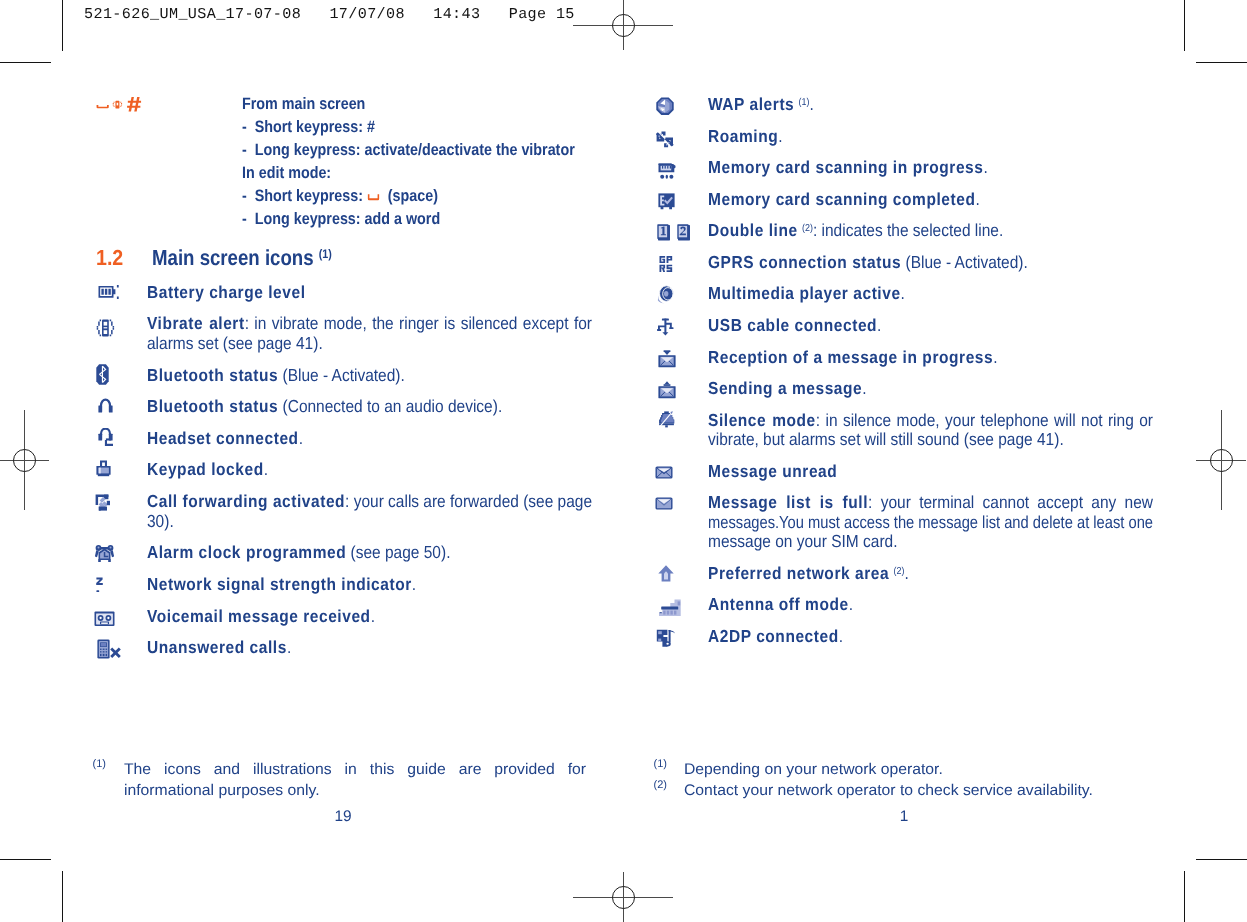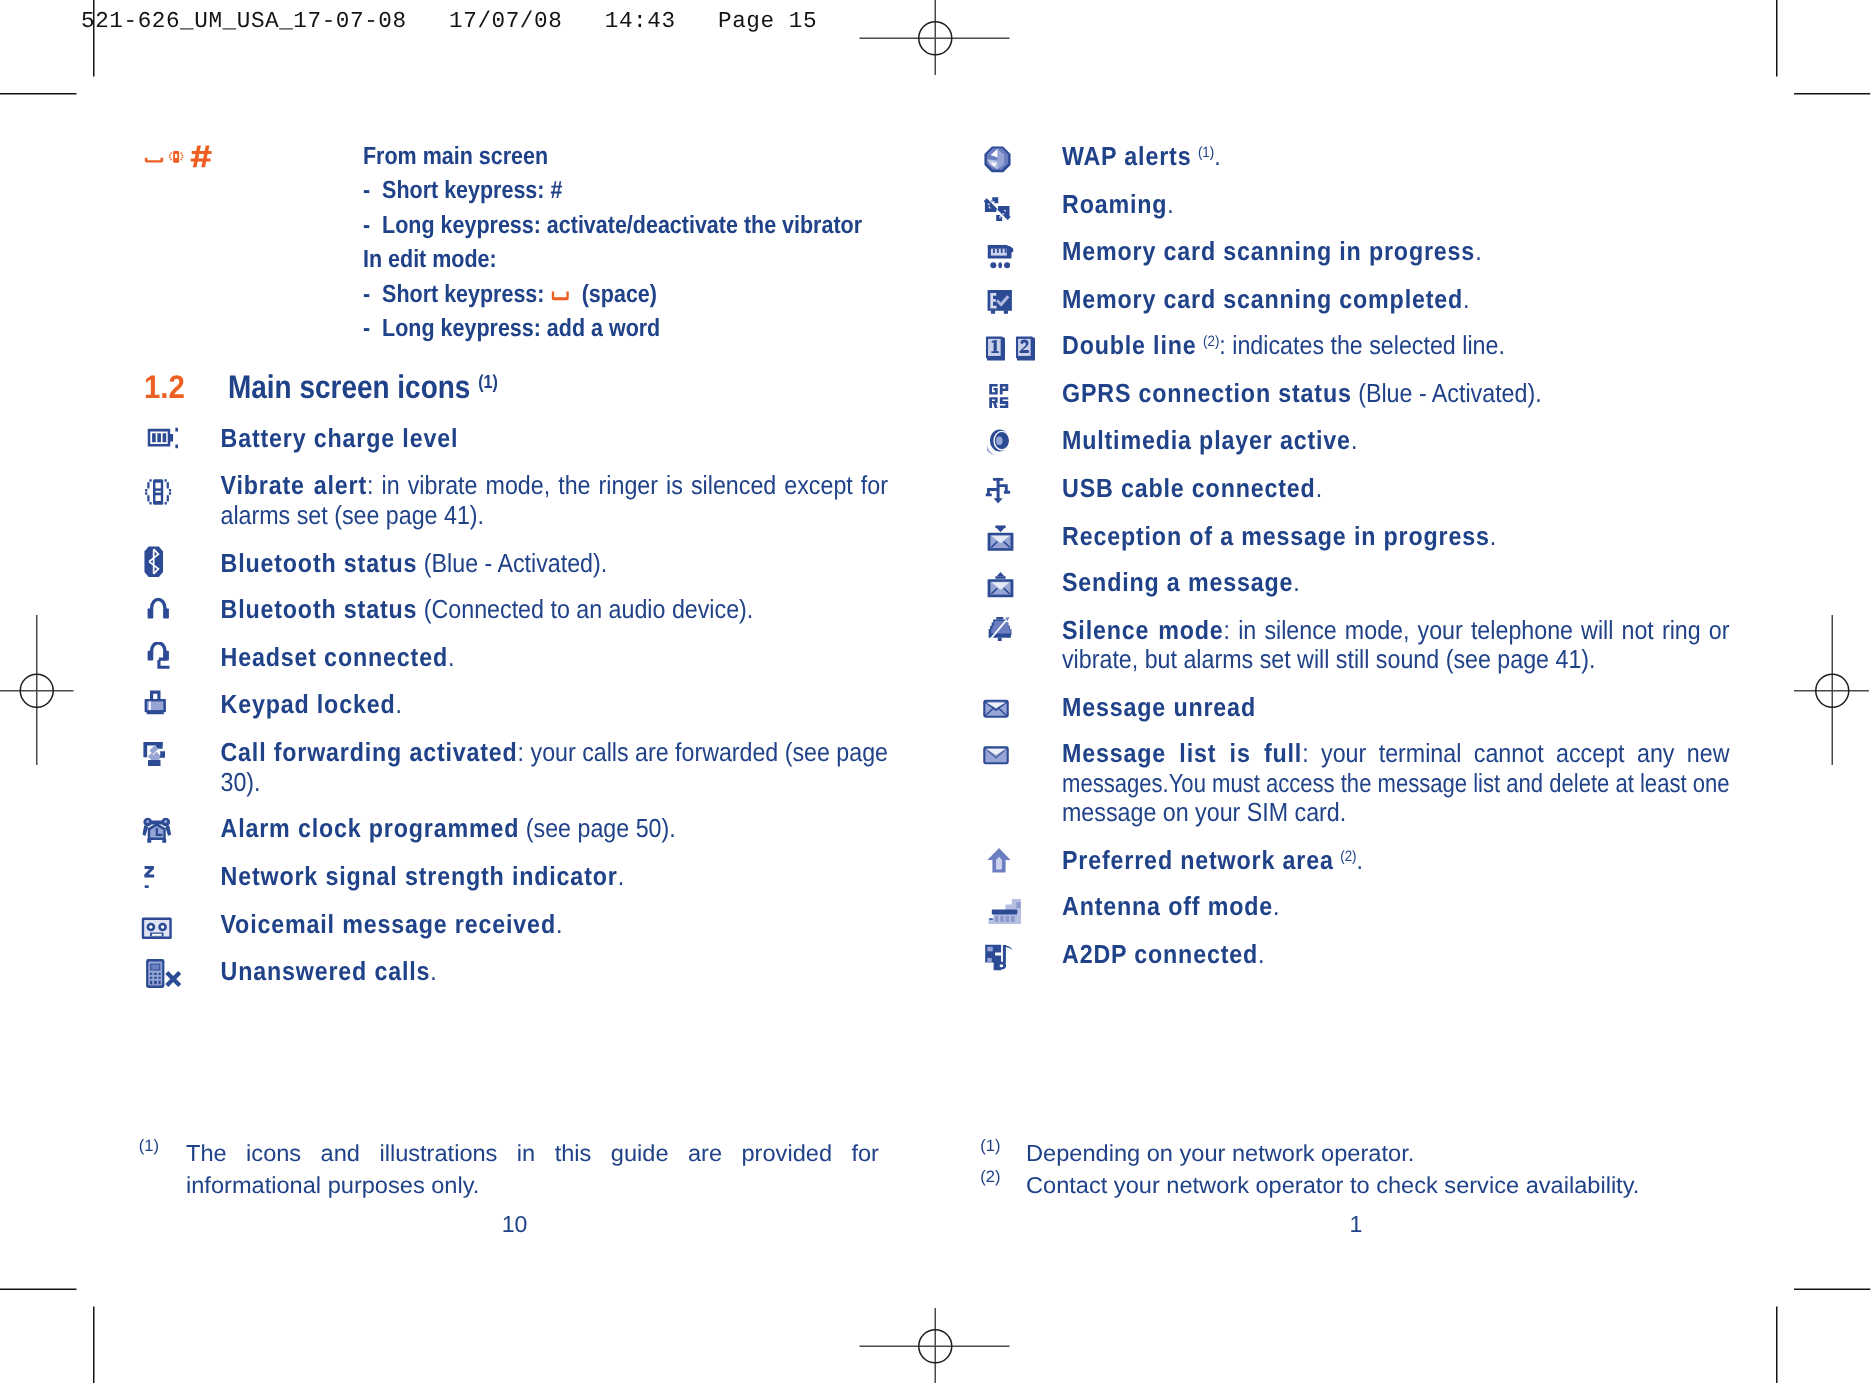--- a/index.html
+++ b/index.html
@@ -61,21 +61,21 @@
 <div>
   <div class="reg-v" style="left:1221px;top:410.0px;height:100px;"></div>
   <div class="reg-h" style="left:1196.0px;top:460px;width:50px;"></div>
   <div class="reg-ring" style="left:1210.0px;top:449.0px;width:23px;height:23px;"></div>
 </div>
 <div>
   <div class="reg-v" style="left:623px;top:872.0px;height:50px;"></div>
   <div class="reg-h" style="left:573.0px;top:897px;width:100px;"></div>
   <div class="reg-ring" style="left:612.0px;top:886.0px;width:23px;height:23px;"></div>
 </div>
-<div class="print-head" style="left:54px;top:4.5px;">521-626_UM_USA_17-07-08   17/07/08   14:43   Page 15</div>
+<div class="print-head" style="left:84px;top:4.5px;">521-626_UM_USA_17-07-08   17/07/08   14:43   Page 15</div>
 <div class="ico" style="left:94px;top:96px;"><svg width="50" height="20" viewBox="0 0 50 20" xmlns="http://www.w3.org/2000/svg">
         <g fill="#ef5f22" transform="translate(0,-2.1) scale(1.11,0.92)">
           <path d="M2.3 12.2 h1.6 v1.8 h7.8 v-1.8 h1.6 v2.3 a1.1 1.1 0 0 1 -1.1 1.1 h-8.8 a1.1 1.1 0 0 1 -1.1 -1.1 z"></path>
           <rect x="19.3" y="7.4" width="3.6" height="8.4" rx="0.5"></rect>
           <rect x="20.4" y="9.6" width="1.4" height="2.9" fill="#fff"></rect>
           <path d="M17.6 8.5 h0.9 v1.1 h-0.9z M16.9 9.9 h0.9 v1.1 h-0.9z M16.9 11.5 h0.9 v1.1 h-0.9z M17.6 12.9 h0.9 v1.1 h-0.9z"></path>
           <path d="M23.7 8.5 h0.9 v1.1 h-0.9z M24.4 9.9 h0.9 v1.1 h-0.9z M24.4 11.5 h0.9 v1.1 h-0.9z M23.7 12.9 h0.9 v1.1 h-0.9z"></path>
           <path d="M33.8 3.3 h2.2 l-0.70 4.1 h2.9 l0.70 -4.1 h2.2 l-0.70 4.1 h2.0 v2.2 h-2.36 l-0.54 3.2 h2.26 v2.2 h-2.62 l-0.70 4.1 h-2.2 l0.70 -4.1 h-2.9 l-0.70 4.1 h-2.2 l0.70 -4.1 h-2.0 v-2.2 h2.36 l0.54 -3.2 h-2.26 v-2.2 h2.62 z M34.96 9.6 l-0.54 3.2 h2.9 l0.54 -3.2 z"></path>
         </g>
       </svg></div>
@@ -434,15 +434,15 @@
 <div class="fnmark" style="left:92.5px;top:758.0px;">(1)</div>
 <div class="fnline" style="left: 123.5px; top: 761px; transform: scaleX(1.022); word-spacing: 8.40139px;">The icons and illustrations in this guide are provided for</div>
 <div class="fnline" style="left:123.5px;top:781.5px;transform:scaleX(1.022);">informational purposes only.</div>
 </div>
 <div>
 <div class="fnmark" style="left:653.5px;top:758.0px;">(1)</div>
 <div class="fnline" style="left:684px;top:761.0px;transform:scaleX(1.022);">Depending on your network operator.</div>
 <div class="fnmark" style="left:653.5px;top:778.5px;">(2)</div>
 <div class="fnline" style="left:684px;top:781.5px;transform:scaleX(1.022);">Contact your network operator to check service availability.</div>
 </div>
-<div class="pno" style="left:243px;top:808px;width:200px;">10</div>
+<div class="pno" style="left:243px;top:808px;width:200px;">19</div>
 <div class="pno" style="left:804px;top:808px;width:200px;">1</div>
 </div>
 
 </body></html>

